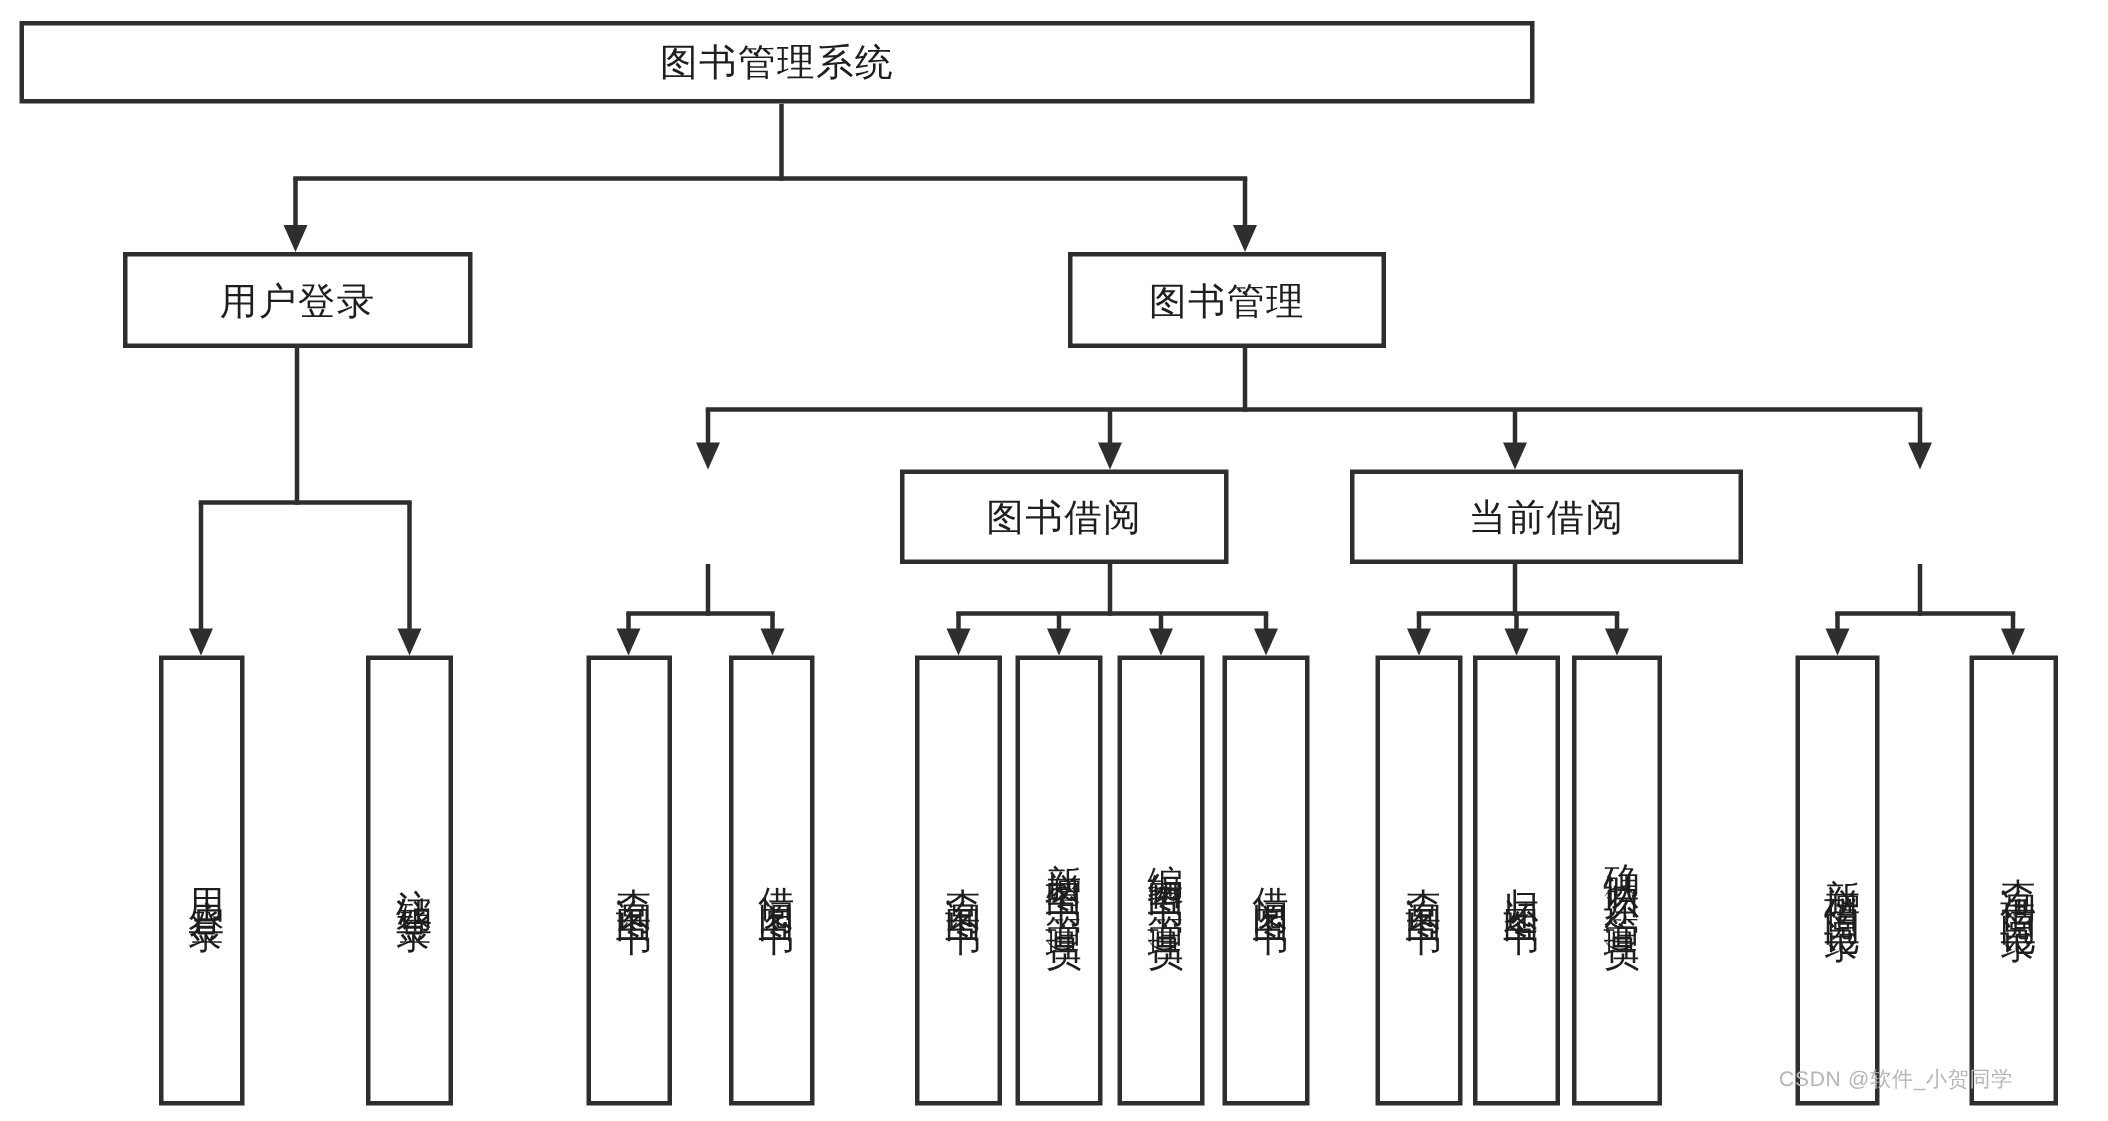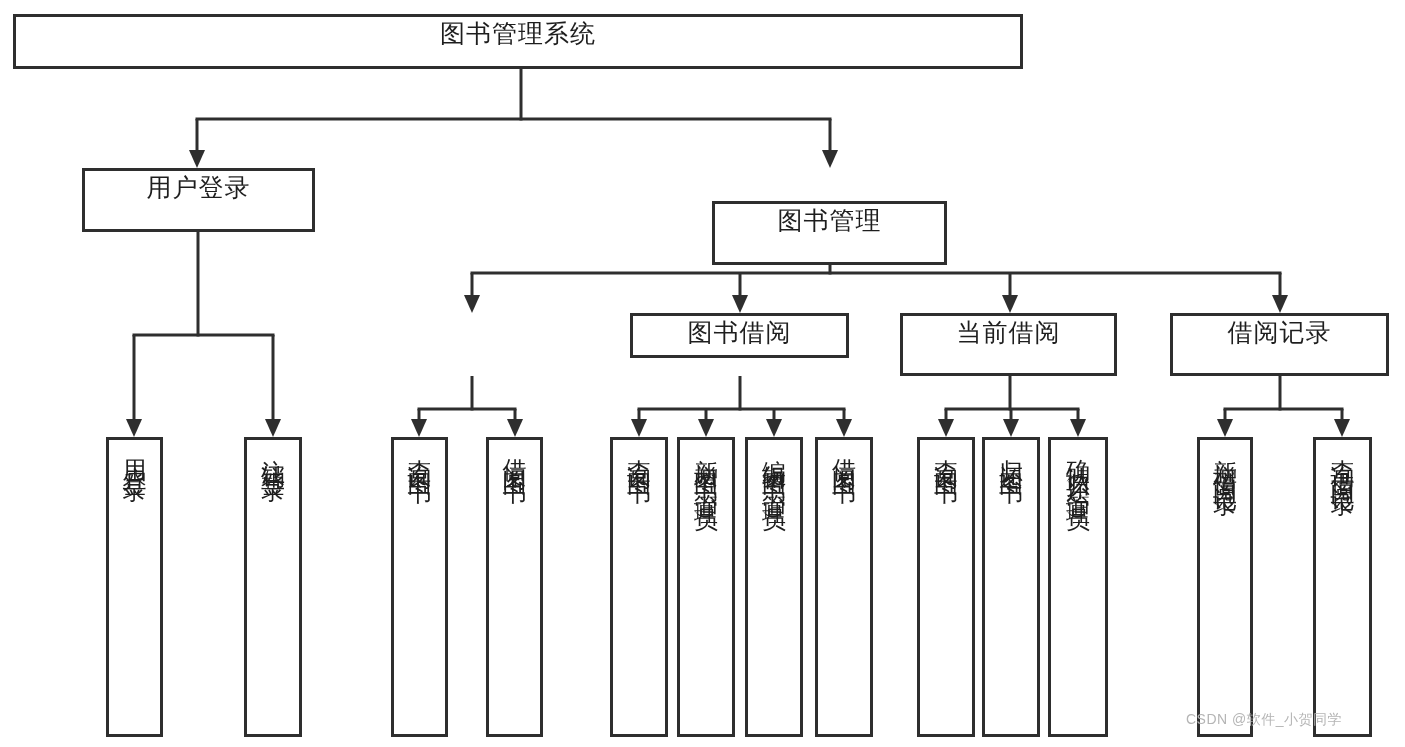--- a/index.html
+++ b/index.html
@@ -36,22 +36,23 @@
     stroke: none;
   }
 
   .box {
     position: absolute;
     background: var(--background);
     border: 3px solid var(--line);
     color: var(--text);
     z-index: 1;
     display: flex;
-    align-items: flex-start;
+    align-items: center;
     justify-content: center;
+    font-family: Liberation Mono, monospace;
   }
   .box.h {
     font-size: 25px;
     letter-spacing: 1px;
     white-space: nowrap;
   }
   .box.v {
     font-size: 24px;
   }
   .box.v .vtext {
@@ -147,32 +148,29 @@
     </g>
   </svg>
 
   <div class="box h" style="left:13px; top:14px; width:1010px; height:55px;">
     <span>图书管理系统</span>
   </div>
 
   <div class="box h" style="left:82px; top:168px; width:233px; height:64px;">
     <span>用户登录</span>
   </div>
-  <div class="box h" style="left:712px; top:168px; width:235px; height:64px;margin-top:33px;">
+  <div class="box h" style="left:712px; top:168px; width:212px; height:64px;">
     <span>图书管理</span>
   </div>
 
-  <div class="box h" style="left:630px; top:313px; width:219px; height:45px;">
+  <div class="box h" style="left:600px; top:313px; width:219px; height:63px;">
     <span>图书借阅</span>
   </div>
-  <div class="box h" style="left:900px; top:313px; width:217px; height:63px;">
+  <div class="box h" style="left:900px; top:313px; width:262px; height:63px;">
     <span>当前借阅</span>
-  </div>
-  <div class="box h" style="left:1170px; top:313px; width:219px; height:63px;">
-    <span>借阅记录</span>
   </div>
 
   <div class="box v" style="left:106px; top:437px; width:57px; height:300px;">
     <span class="vtext">用户登录</span>
   </div>
   <div class="box v" style="left:244px; top:437px; width:58px; height:300px;">
     <span class="vtext">注销登录</span>
   </div>
 
   <div class="box v" style="left:391px; top:437px; width:57px; height:300px;">

